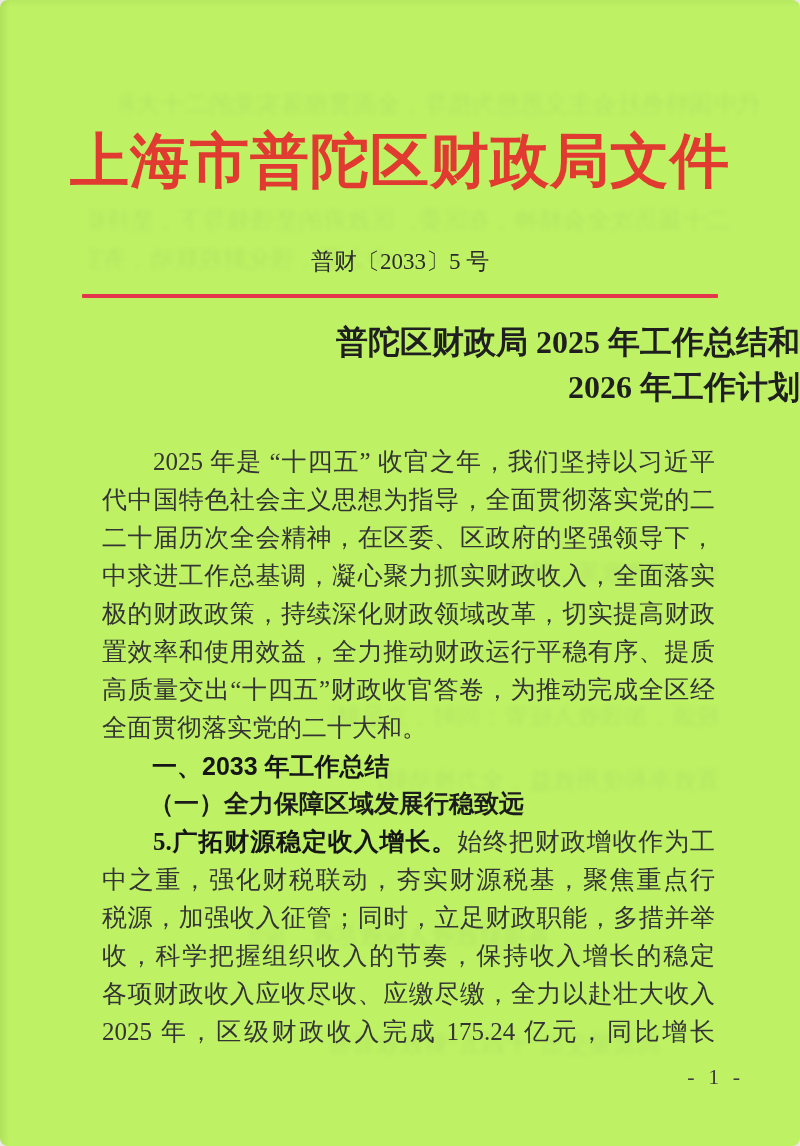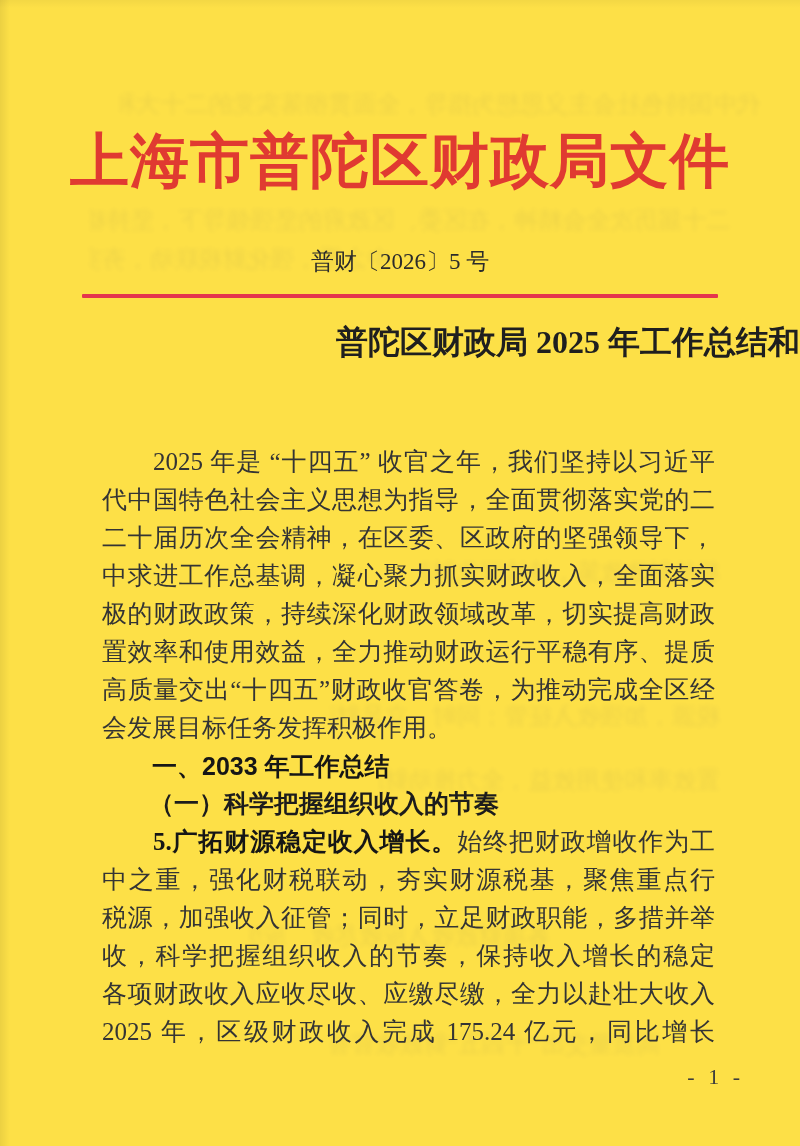--- a/index.html
+++ b/index.html
@@ -1,24 +1,25 @@
 <!DOCTYPE html>
 <html><head>
 <meta charset="utf-8">
 <style>
   html, body { margin: 0; padding: 0; background: #e9e8e5; }
   .page {
     position: relative;
     width: 800px;
     height: 1146px;
     margin: 0 auto;
-    background: #fde047;
+    background: #bef264;
     overflow: hidden;
     font-family: "Liberation Serif", "DejaVu Serif", serif;
     color: #333;
+    border-radius: 8px;
   }
   
   .page::before {
     content: "";
     position: absolute; left: 0; top: 0; width: 10px; height: 100%;
     background: linear-gradient(90deg, rgba(0,0,0,0.07), rgba(0,0,0,0));
     pointer-events: none;
   }
   .page::after {
     content: "";
@@ -127,40 +128,41 @@
   <div class="ghost" style="top:204px; left:90px;">二十届历次全会精神，在区委、区政府的坚强领导下，坚持稳</div>
   <div class="ghost" style="top:243px; left:90px; width:300px;">中之重，强化财税联动，夯实财源税基，聚焦重点行业、重点</div>
   <div class="ghost" style="top:556px; left:420px; width:300px;">极的财政政策，持续深化财政领域改革，切实提高财政资金配</div>
   <div class="ghost" style="top:700px; left:330px; width:390px;">税源，加强收入征管；同时，立足财政职能，多措并举挖潜增</div>
   <div class="ghost" style="top:764px; left:380px; width:340px;">置效率和使用效益，全力推动财政运行平稳有序、提质增效，</div>
   <div class="ghost" style="top:920px; left:250px; width:300px;">各项财政收入应收尽收、应缴尽缴，全力以赴壮大收入规模。</div>
   <div class="ghost" style="top:1028px; left:330px; width:330px;">高质量交出“十四五”财政收官答卷，为推动完成全区经济社</div>
 
   <div class="org-title">上海市普陀区财政局文件</div>
 
-  <div class="doc-number">普财〔2026〕5 号</div>
+  <div class="doc-number">普财〔2033〕5 号</div>
 
   <div class="red-rule"></div>
 
   <div class="doc-title">
     <span>普陀区财政局 2025 年工作总结和</span><br>
+    <span>2026 年工作计划</span>
   </div>
 
   <div class="body-text">
     <div class="line first">2025 年是 “十四五” 收官之年，我们坚持以习近平新时</div>
     <div class="line">代中国特色社会主义思想为指导，全面贯彻落实党的二十大和</div>
     <div class="line">二十届历次全会精神，在区委、区政府的坚强领导下，坚持稳</div>
     <div class="line">中求进工作总基调，凝心聚力抓实财政收入，全面落实更加积</div>
     <div class="line">极的财政政策，持续深化财政领域改革，切实提高财政资金配</div>
     <div class="line">置效率和使用效益，全力推动财政运行平稳有序、提质增效，</div>
     <div class="line">高质量交出“十四五”财政收官答卷，为推动完成全区经济社</div>
-    <div class="line plain">会发展目标任务发挥积极作用。</div>
+    <div class="line plain">全面贯彻落实党的二十大和。</div>
 
     <div class="heading-1">一、2033 年工作总结</div>
-    <div class="heading-2">（一）科学把握组织收入的节奏</div>
+    <div class="heading-2">（一）全力保障区域发展行稳致远</div>
 
     <div class="line first">
       <span class="bold-lead">5.广拓财源稳定收入增长。</span><span>始终把财政增收作为工作的重</span>
     </div>
     <div class="line">中之重，强化财税联动，夯实财源税基，聚焦重点行业、重点</div>
     <div class="line">税源，加强收入征管；同时，立足财政职能，多措并举挖潜增</div>
     <div class="line">收，科学把握组织收入的节奏，保持收入增长的稳定性，推动</div>
     <div class="line">各项财政收入应收尽收、应缴尽缴，全力以赴壮大收入规模。</div>
     <div class="line">2025 年，区级财政收入完成 175.24 亿元，同比增长 5.07%，超</div>
   </div>

